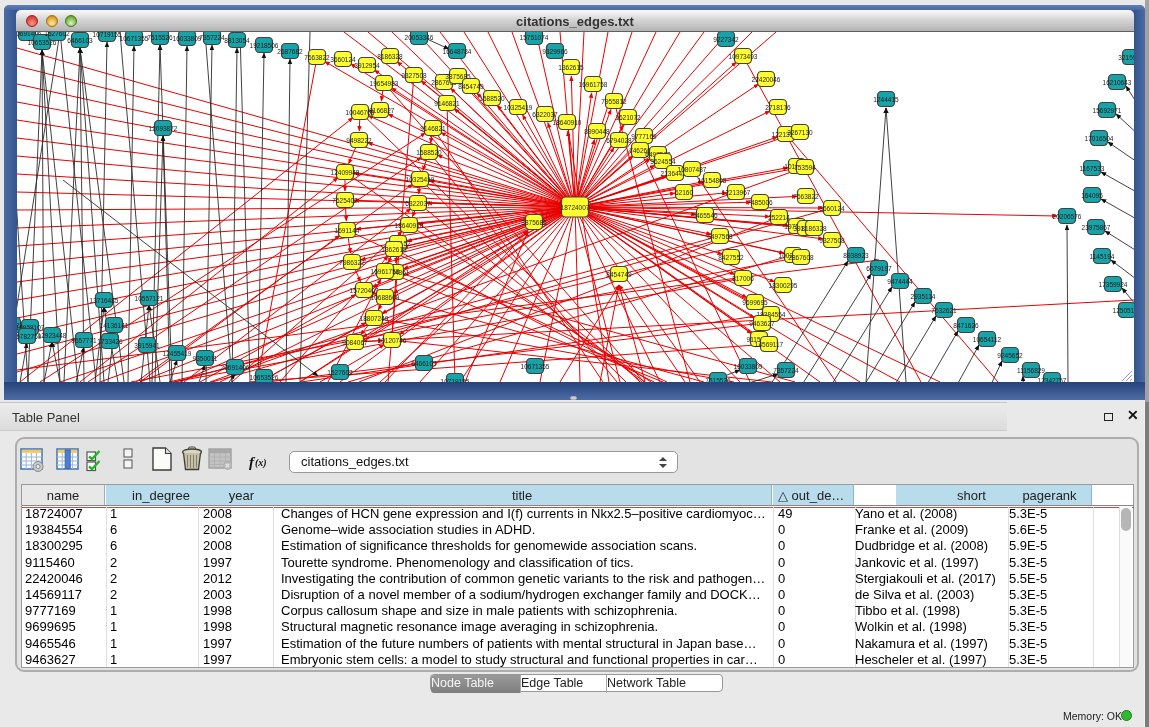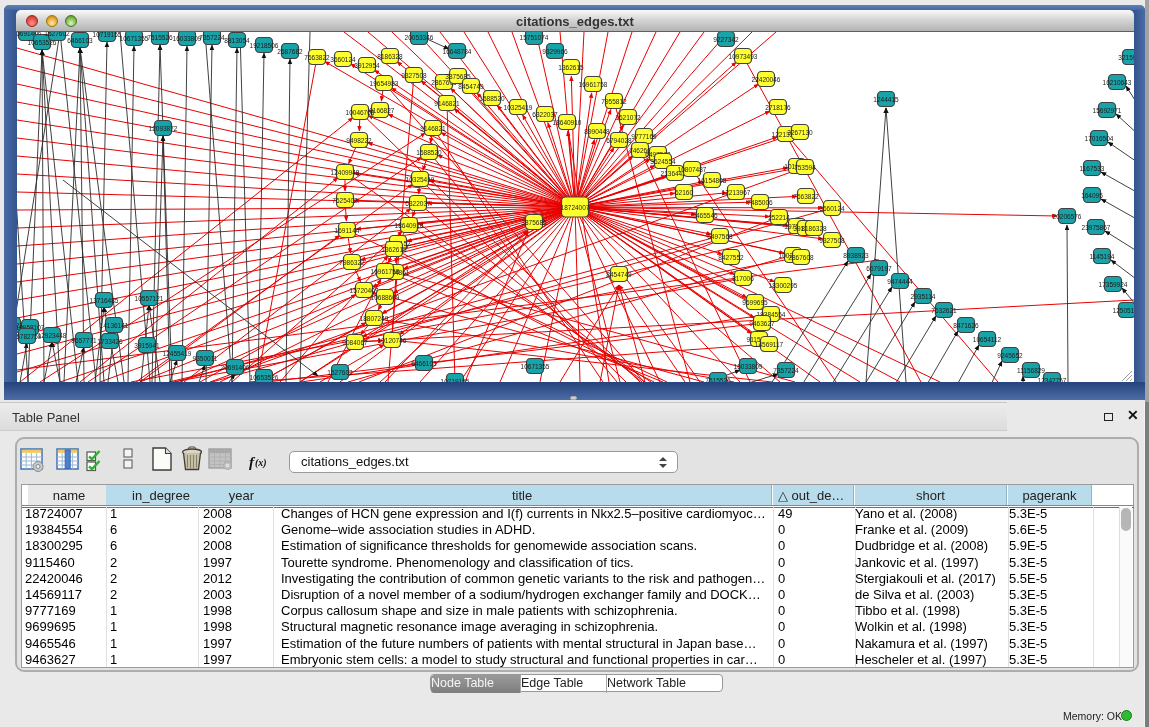--- a/index.html
+++ b/index.html
@@ -699,26 +699,26 @@
     <text x="233" y="21" font-family="Liberation Serif, serif" font-style="italic" font-weight="bold" font-size="15" fill="#111">f</text>
     <text x="239" y="20" font-family="Liberation Serif, serif" font-style="italic" font-weight="bold" font-size="10" fill="#111">(x)</text>
   </svg>
 <div id="combo">citations_edges.txt
  <svg width="16" height="16" style="position:absolute;right:6px;top:3px">
       <path d="M4 6 L8 2 L12 6 z" fill="#444"></path>
       <path d="M4 9 L8 13 L12 9 z" fill="#444"></path>
     </svg>
 </div>
 <div id="table"></div>
-<div class="th" style="left:28px;width:83px;background:#e8e8e8;">name</div>
+<div class="th" style="left:22px;width:83px;background:#e8e8e8;">name</div>
 <div class="th" style="left:106px;width:111px;background:#b9dcec;">in_degree</div>
 <div class="th" style="left:198px;width:88px;background:#b9dcec;">year</div>
 <div class="th" style="left:273px;width:499px;background:#b9dcec;">title</div>
 <div class="th" style="left:773px;width:81px;background:#b9dcec;text-align:left;padding-left:5px;">△ out_de…</div>
-<div class="th" style="left:855px;width:152px;background:#b9dcec;">short</div>
+<div class="th" style="left:896px;width:152px;background:#b9dcec;">short</div>
 <div class="th" style="left:1008px;width:84px;background:#b9dcec;">pagerank</div>
 <div id="hdrline"></div>
 <div id="selline"></div>
 <div class="colline" style="left:106px"></div>
 <div class="colline" style="left:198px"></div>
 <div class="colline" style="left:273px"></div>
 <div class="colline" style="left:773px"></div>
 <div class="colline" style="left:855px"></div>
 <div class="colline" style="left:1008px"></div>
 <div class="colline" style="left:1093px"></div>

